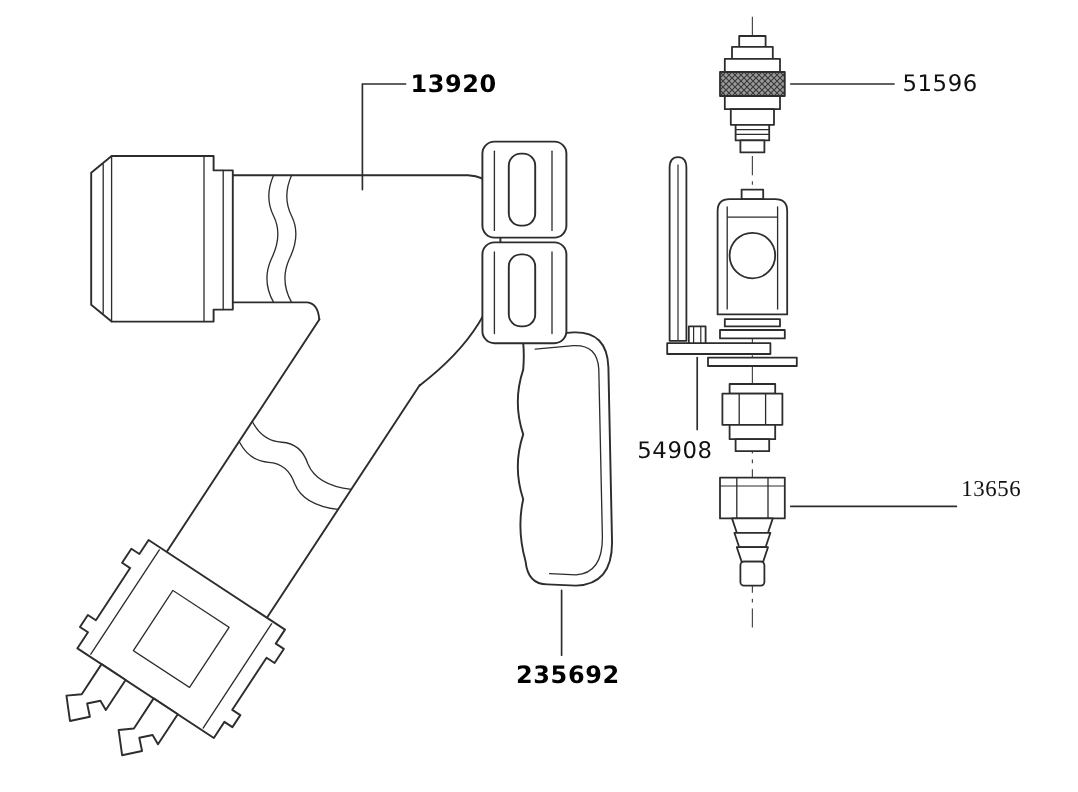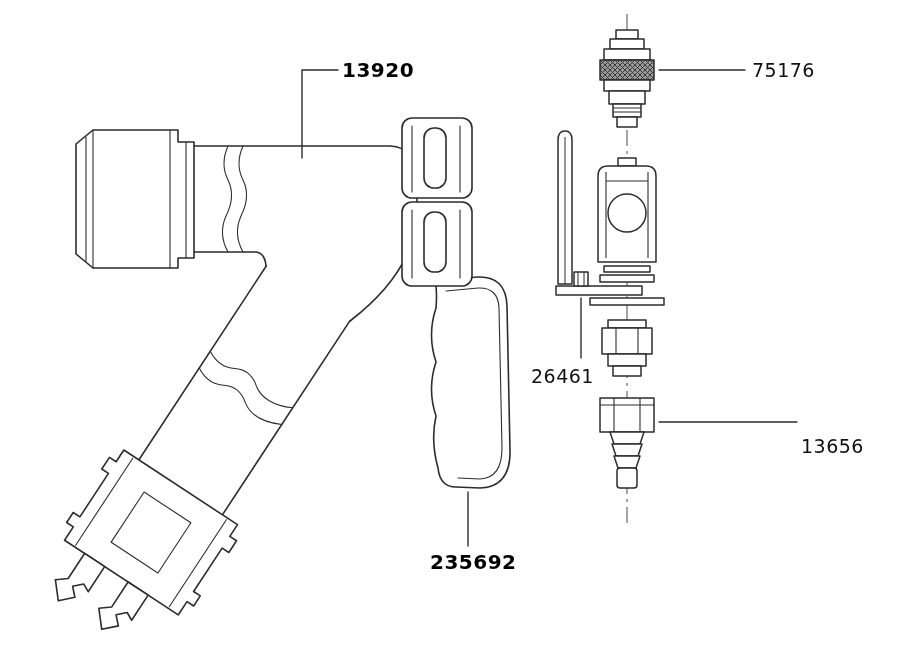--- a/index.html
+++ b/index.html
@@ -164,20 +164,20 @@
       <path d="M338,70 L302,70 L302,158"></path>
       <path d="M468,546 L468,492"></path>
       <path d="M581,298 L581,358"></path>
       <path d="M659,70 L745,70"></path>
       <path d="M659,422 L797,422"></path>
     </g>
   </svg>
 
   <div class="part-label bold" style="left:342px; top:58px;">13920</div>
 
-  <div class="part-label" style="left:752px; top:59px;">75176</div>
+  <div class="part-label" style="left:752px; top:59px;">51596</div>
 
-  <div class="part-label" style="left:531px; top:365px;">26461</div>
+  <div class="part-label" style="left:531px; top:365px;">54908</div>
 
-  <div class="part-label" style="left:801px; top:435px;">13656</div>
+  <div class="part-label" style="left:801px; top:397px;font-family:Liberation Serif, serif;">13656</div>
 
   <div class="part-label bold" style="left:430px; top:550px;">235692</div>
 </div>
 
 </body></html>

